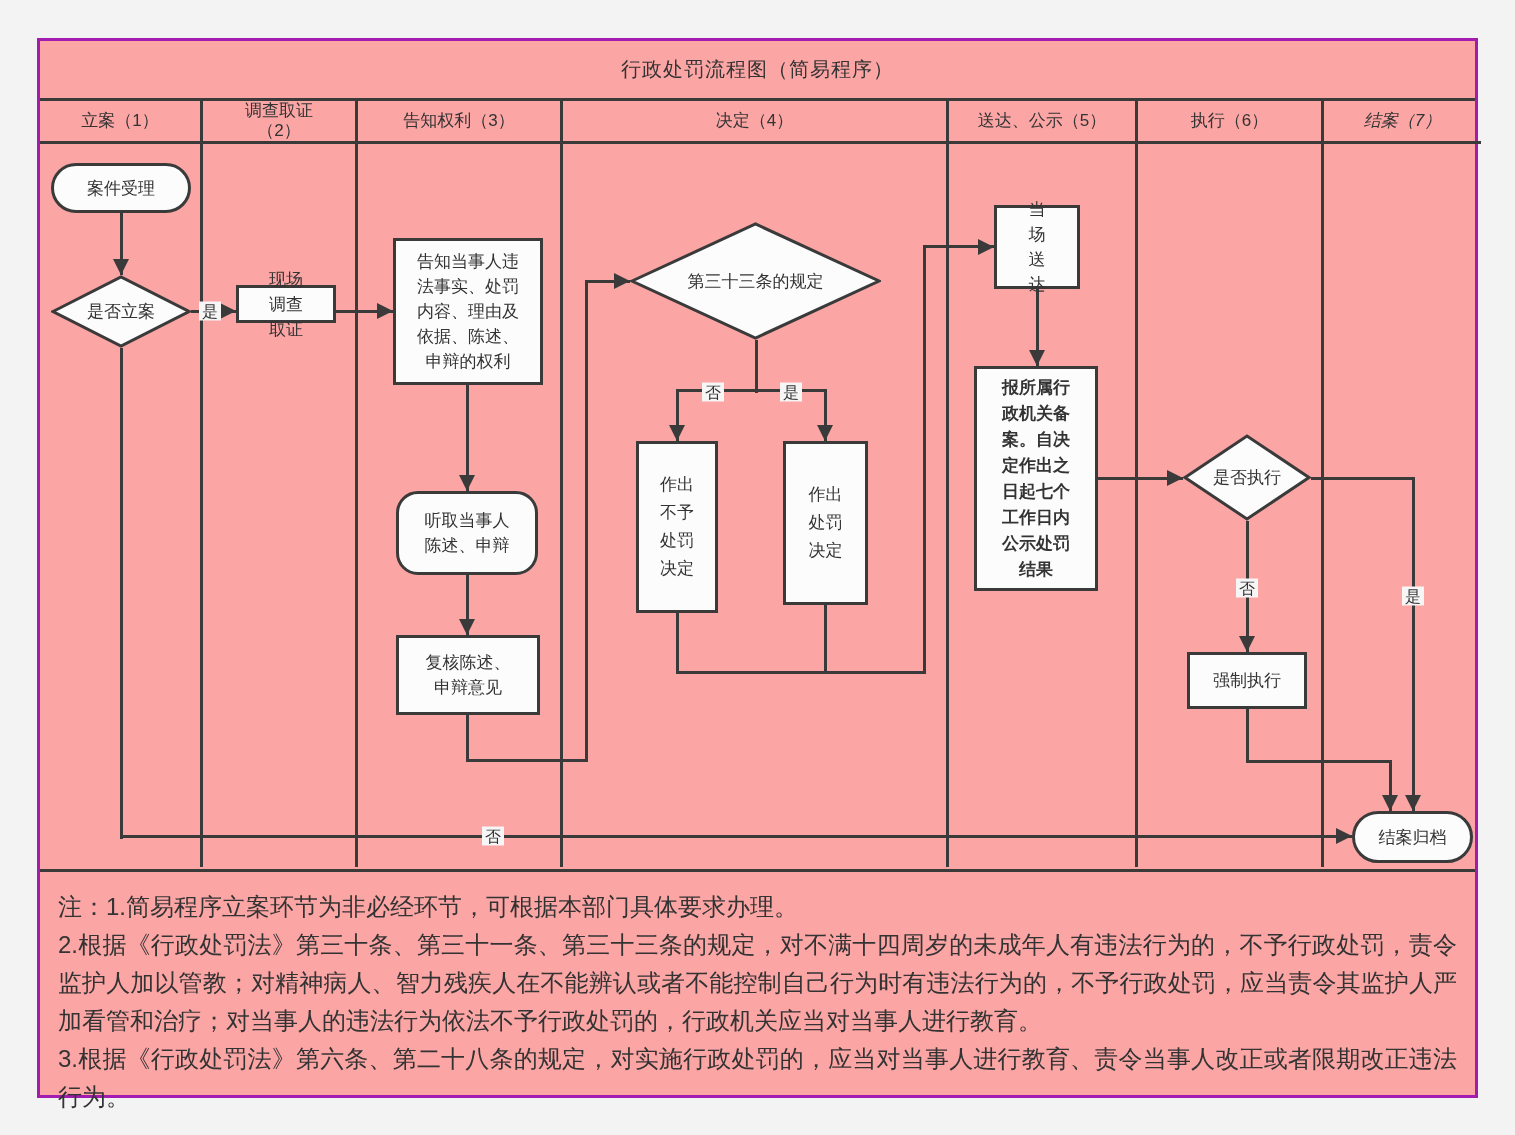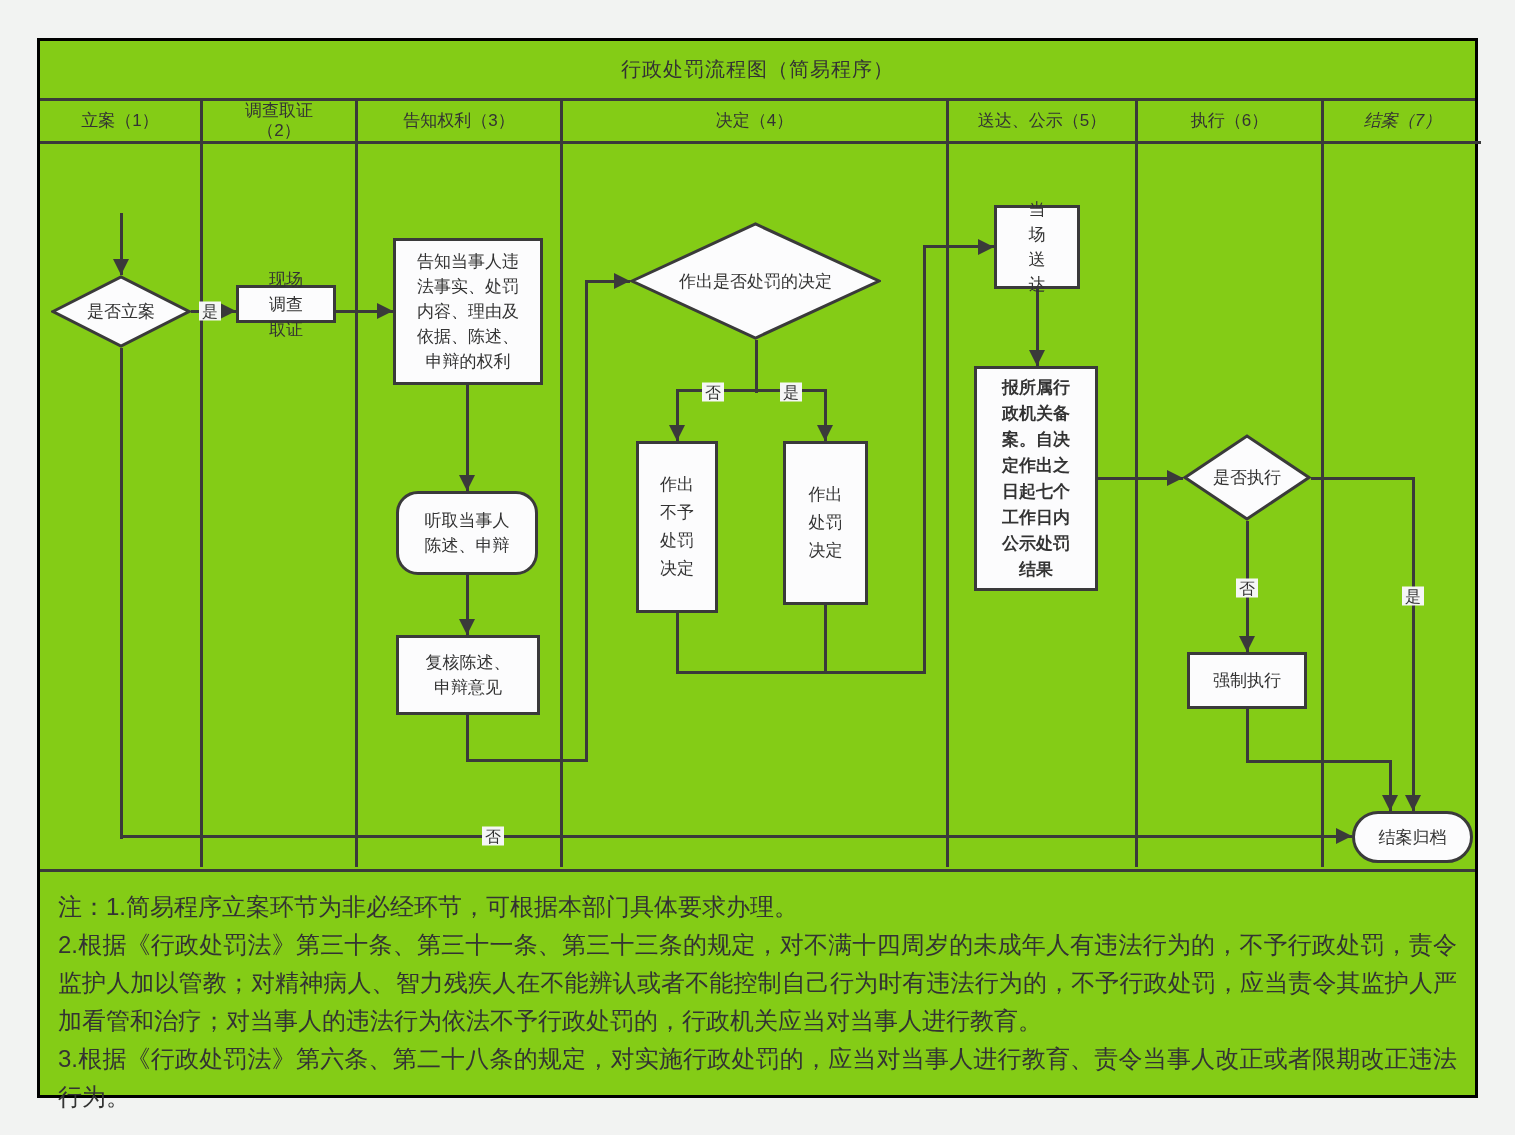--- a/index.html
+++ b/index.html
@@ -3,21 +3,21 @@
 <meta charset="utf-8">
 <style>
   html,body{margin:0;padding:0;}
   body{
     width:1515px;height:1135px;position:relative;overflow:hidden;
     background:#f2f3f2;color:#333;
     font-family:"Liberation Sans", sans-serif;
   }
   .frame{
     position:absolute;left:37px;top:38px;width:1441px;height:1060px;
-    border:3px solid #000000;background:#84cc16;box-sizing:border-box;
+    border:3px solid #a21caf;background:#fca5a5;box-sizing:border-box;
   }
   .title-row{
     position:absolute;left:0;top:0;width:100%;height:60px;
     border-bottom:3px solid #3a3a3a;box-sizing:border-box;
     display:flex;align-items:center;justify-content:center;
     font-size:20px;letter-spacing:1px;
   }
   .lane-head{
     position:absolute;top:60px;height:43px;box-sizing:border-box;
     border-bottom:3px solid #3a3a3a;border-right:3px solid #3a3a3a;
@@ -146,20 +146,23 @@
 
   <div class="seg" style="left:1206px;top:668px;width:3px;height:54px;"></div>
   <div class="seg" style="left:1206px;top:719px;width:145px;height:3px;"></div>
   <div class="seg" style="left:1349px;top:719px;width:3px;height:51px;"></div>
   <div class="arr-d" style="left:1342px;top:754px;"></div>
 
   <div class="seg" style="left:80px;top:307px;width:3px;height:491px;"></div>
   <div class="seg" style="left:80px;top:794px;width:1232px;height:3px;"></div>
   <div class="arr-r" style="left:1296px;top:787px;"></div>
 
+  <div class="node rounded" style="left:11px;top:122px;width:140px;height:50px;">
+    <span>案件受理</span>
+  </div>
 
   <div class="diamond" style="left:11px;top:234px;width:140px;height:73px;">
     <svg width="140" height="73">
       <polygon points="2,36.5 70,2 138,36.5 70,71" fill="#fcfcfd" stroke="#3a3a3a" stroke-width="3"></polygon>
     </svg>
     <div class="dlabel">是否立案</div>
   </div>
 
   <div class="node" style="left:196px;top:244px;width:100px;height:38px;padding:0 22px;">
     <span>现场调查取证</span>
@@ -174,21 +177,21 @@
   </div>
 
   <div class="node" style="left:356px;top:594px;width:144px;height:80px;padding:0 19px;">
     <span>复核陈述、申辩意见</span>
   </div>
 
   <div class="diamond" style="left:590px;top:181px;width:251px;height:118px;">
     <svg width="251" height="118">
       <polygon points="2,59 125.5,2 249,59 125.5,116" fill="#fcfcfd" stroke="#3a3a3a" stroke-width="3"></polygon>
     </svg>
-    <div class="dlabel">作出是否处罚的决定</div>
+    <div class="dlabel">第三十三条的规定</div>
   </div>
 
   <div class="node" style="left:596px;top:400px;width:82px;height:172px;padding:0 20px;line-height:28px;">
     <span>作出不予处罚决定</span>
   </div>
 
   <div class="node" style="left:743px;top:400px;width:85px;height:164px;padding:0 21px;line-height:28px;">
     <span>作出处罚决定</span>
   </div>
 

